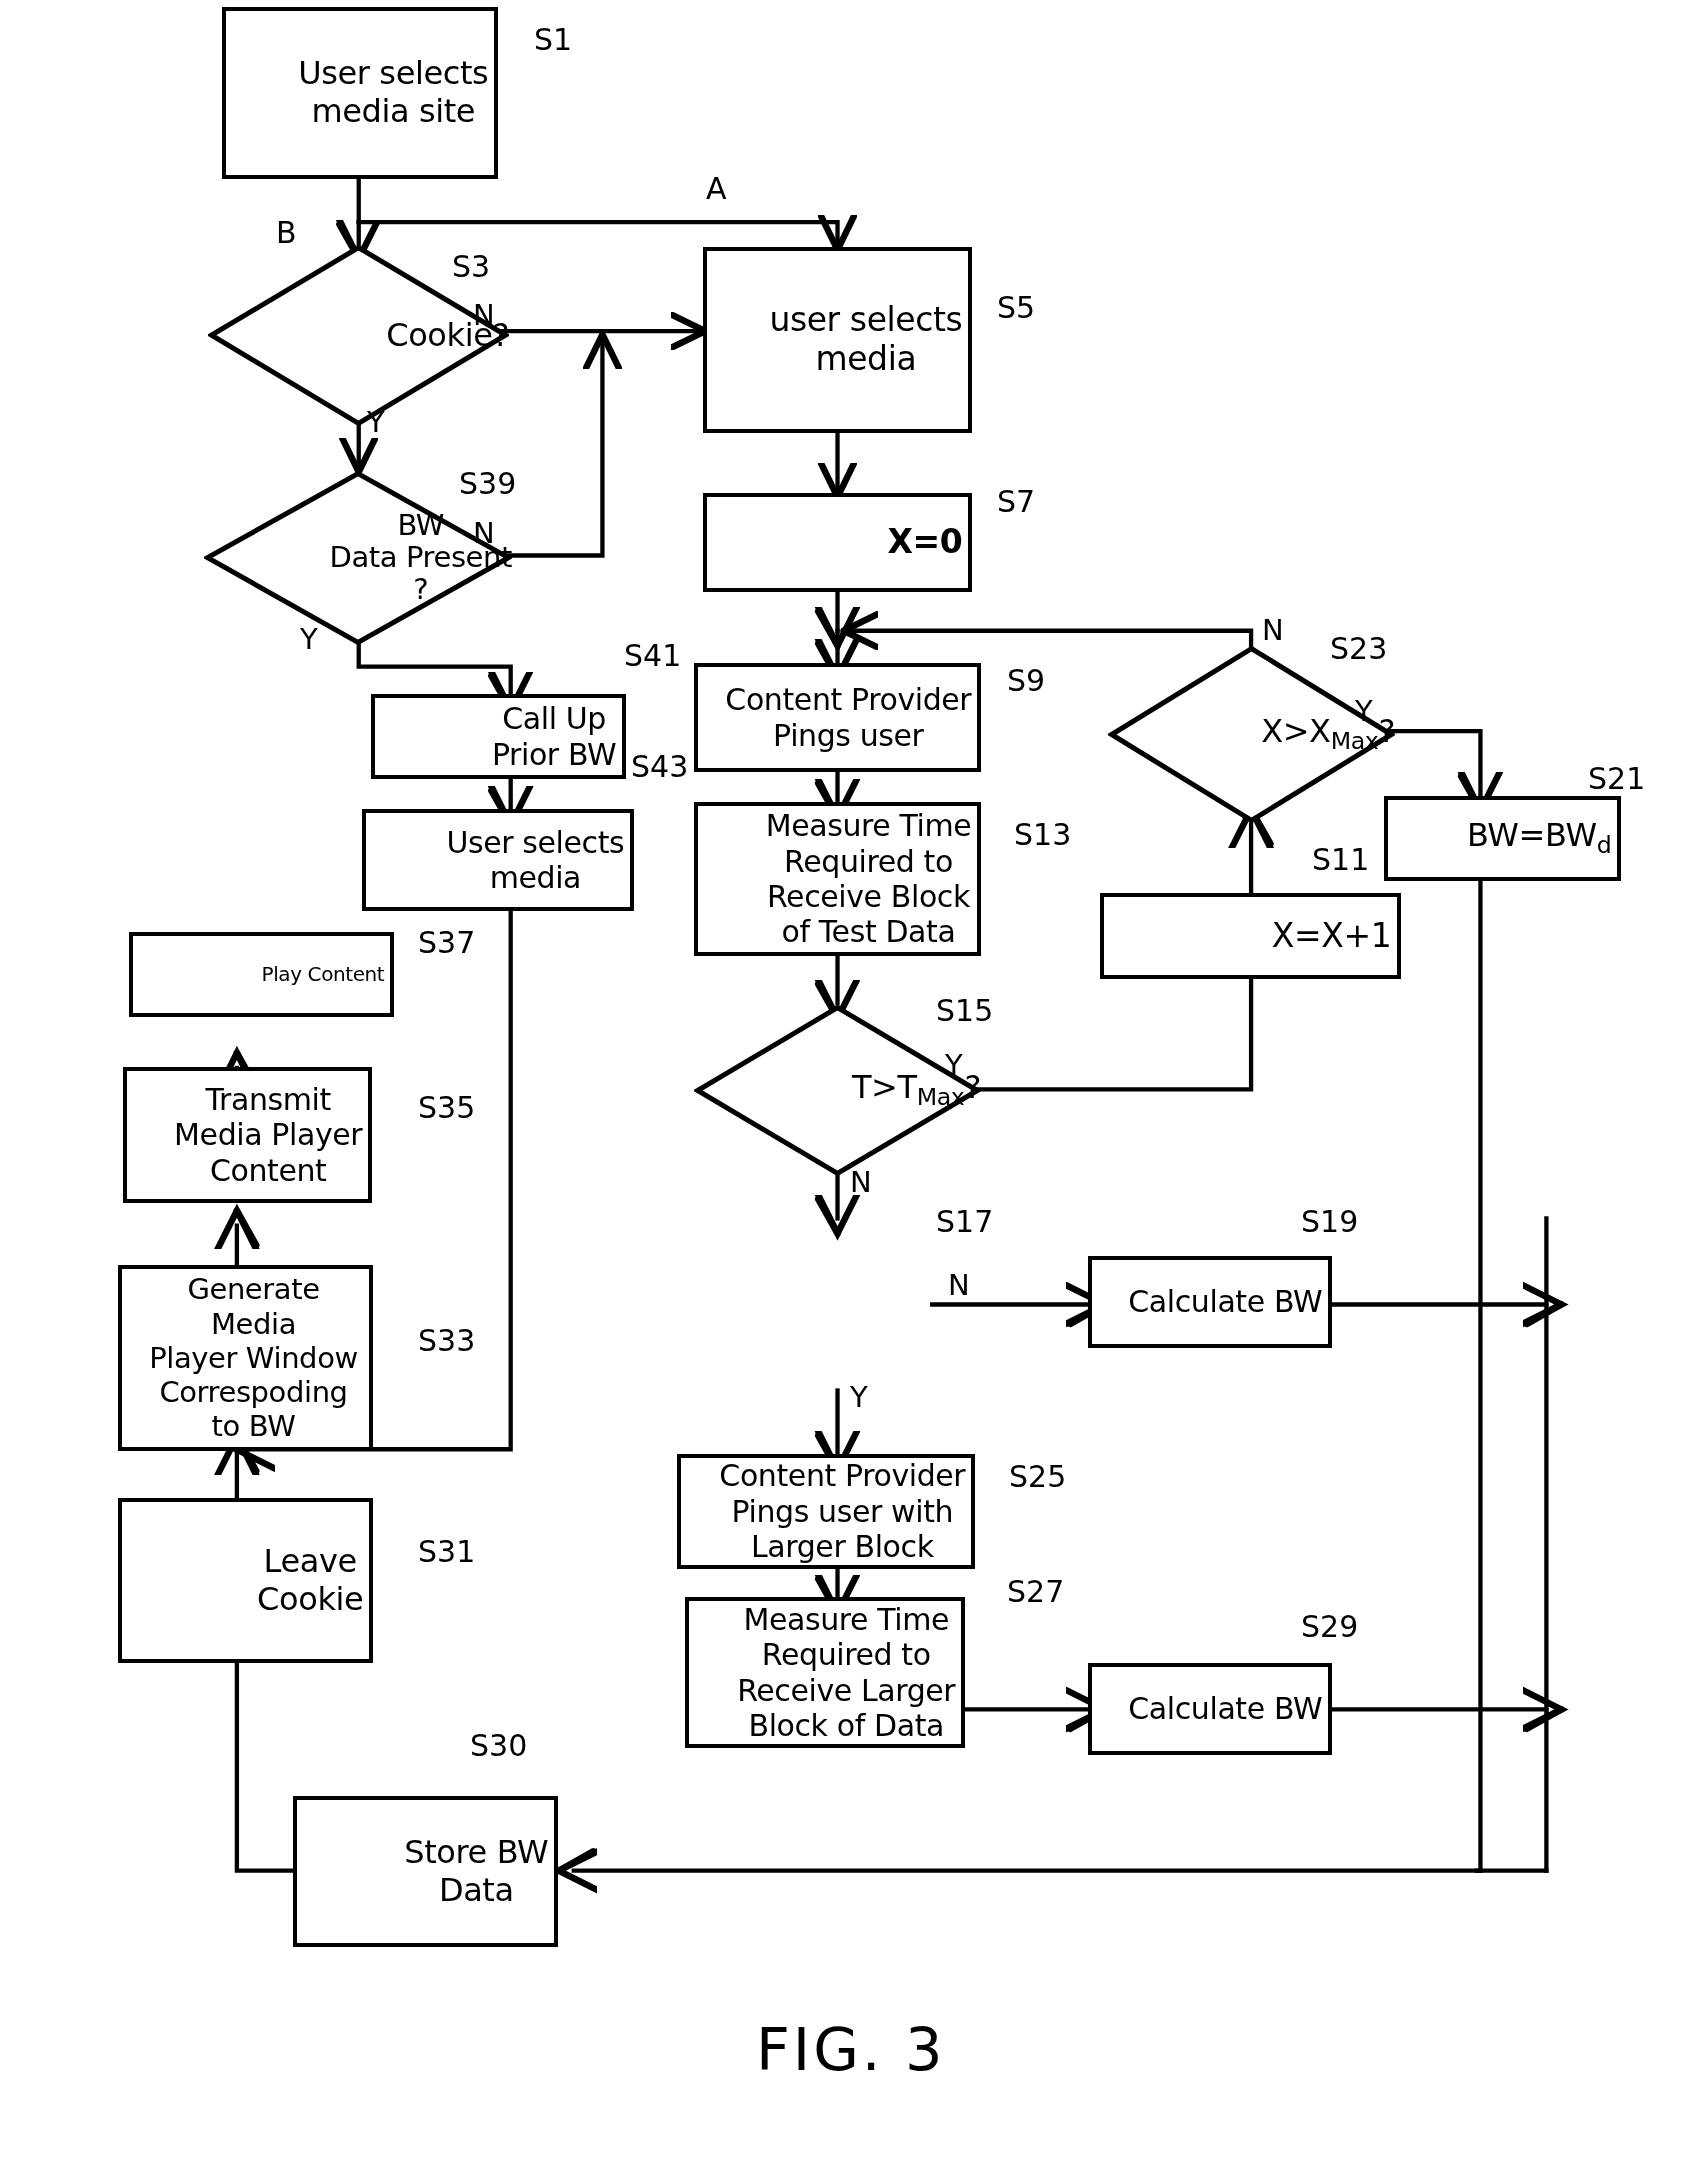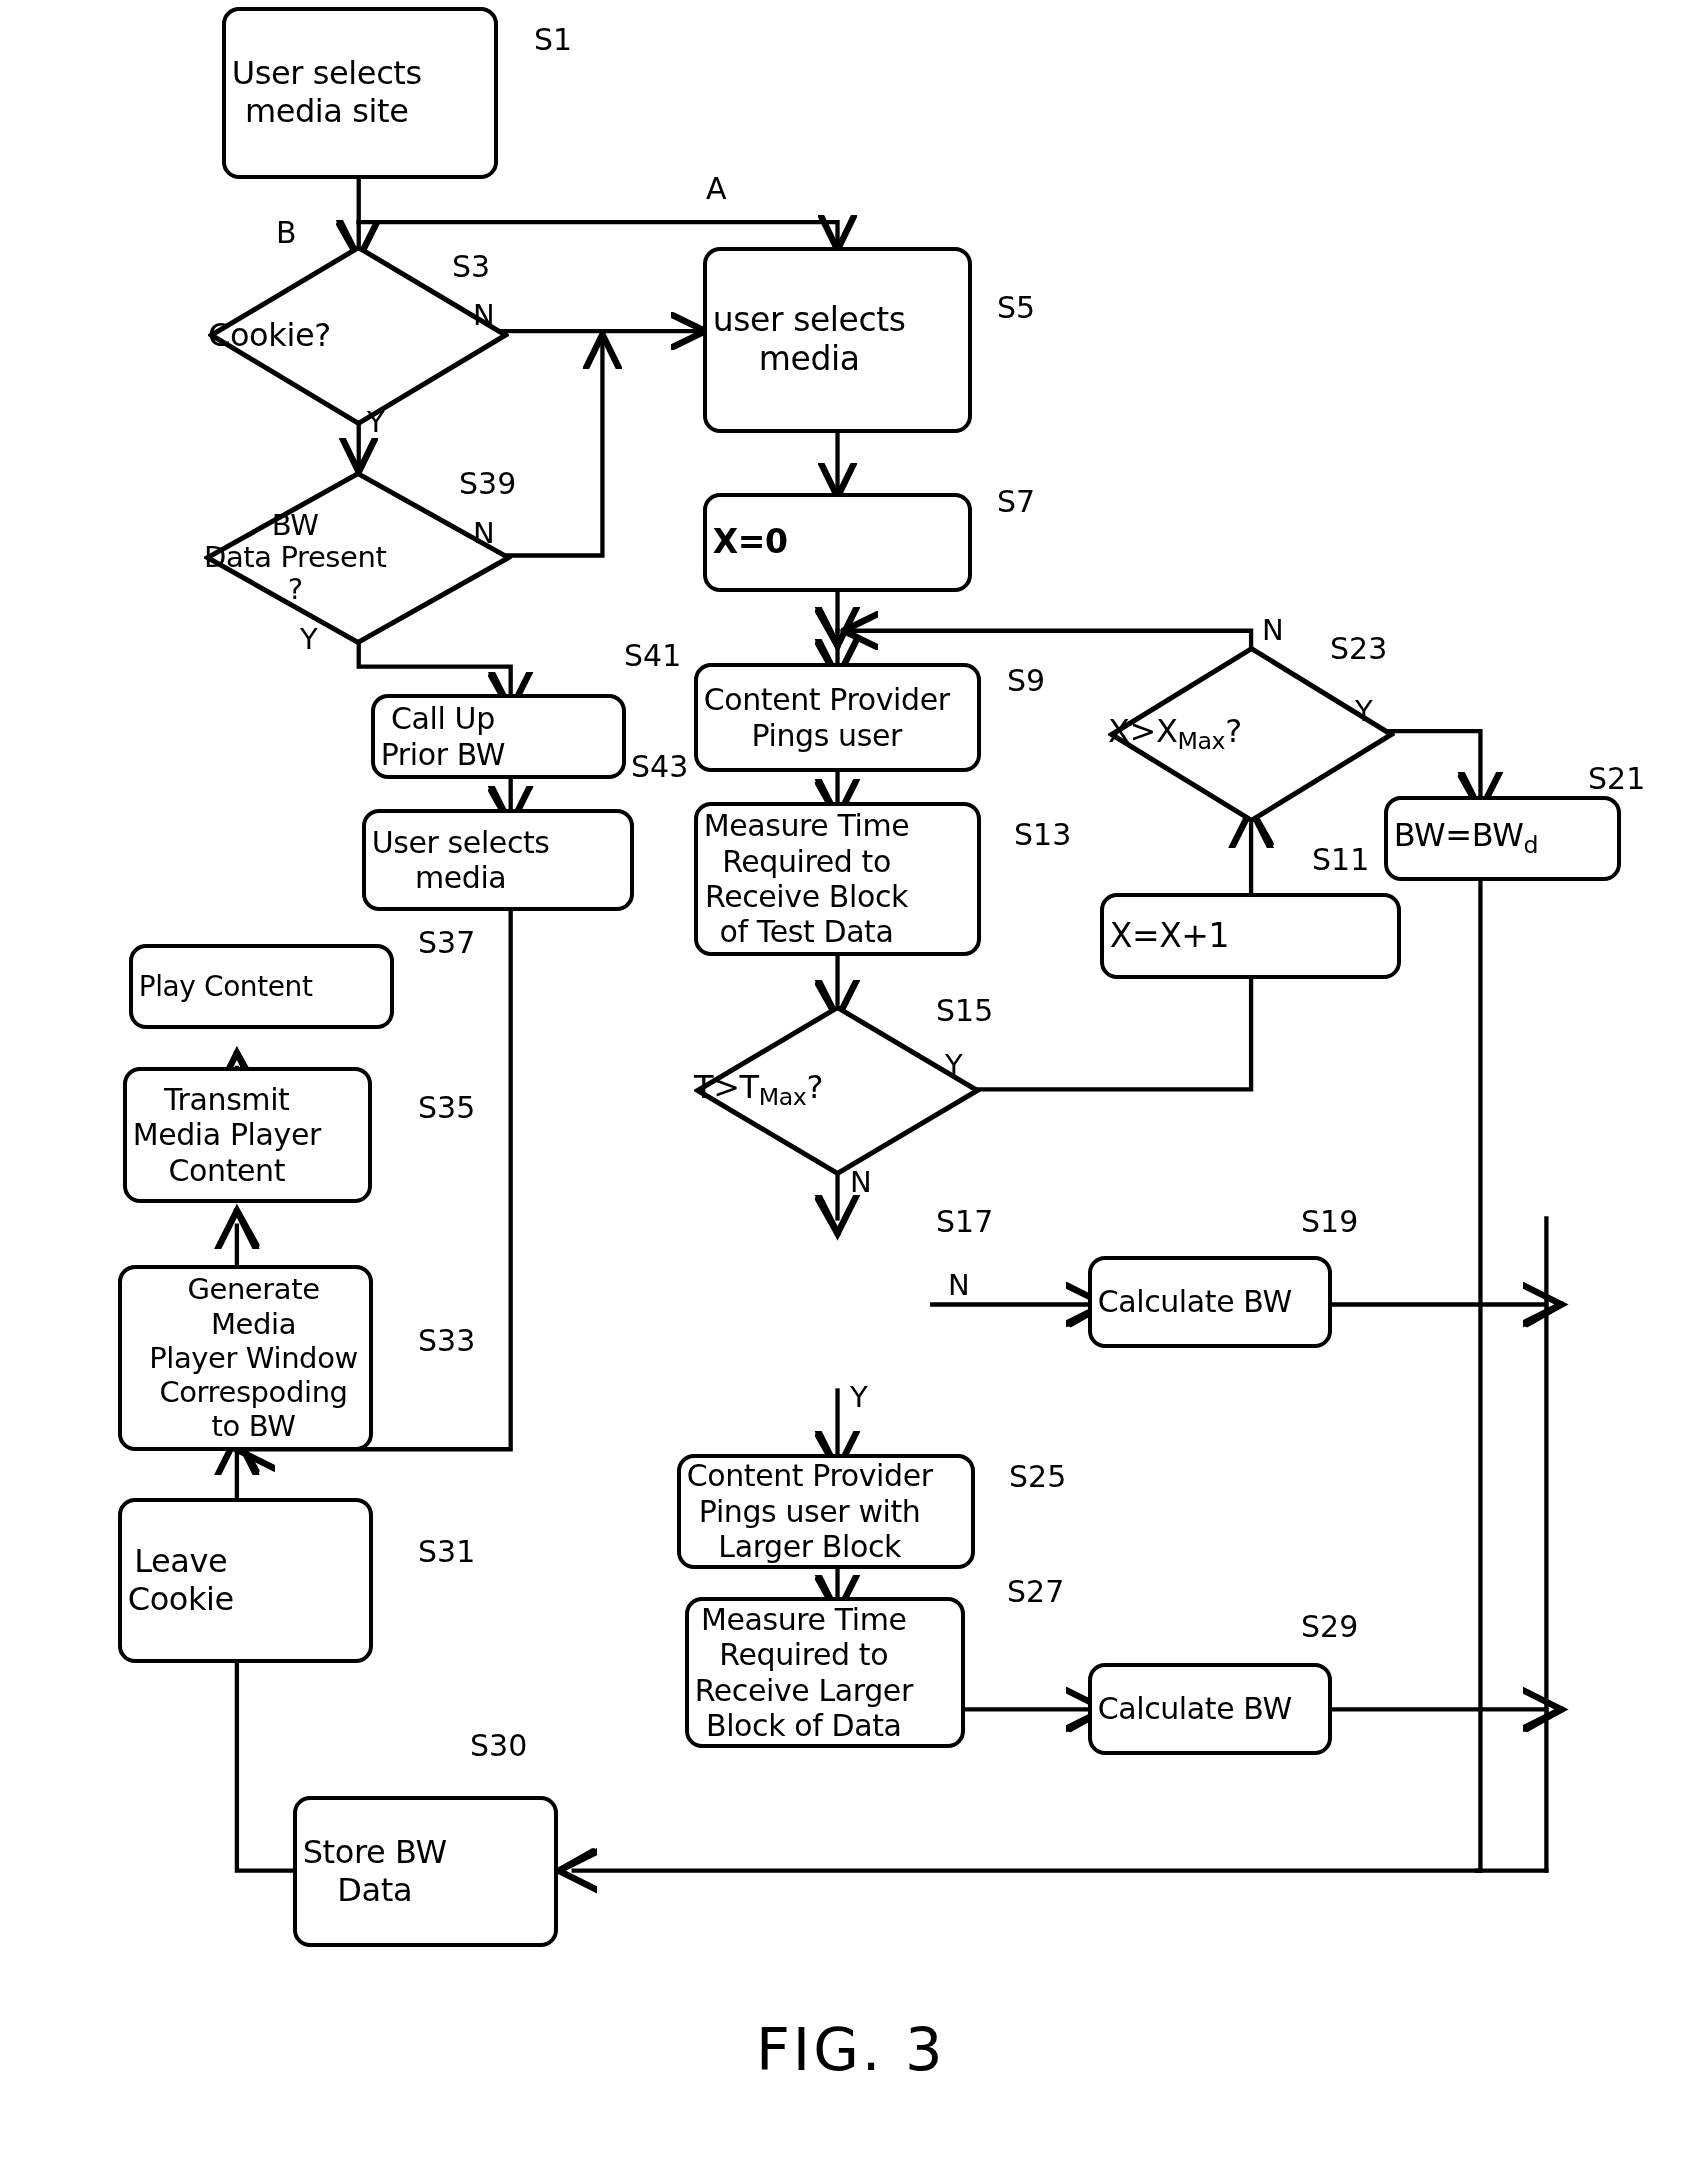--- a/index.html
+++ b/index.html
@@ -21,25 +21,24 @@
     top: 0;
     width: 1703px;
     height: 2161px;
     pointer-events: none;
   }
   .node {
     position: absolute;
     box-sizing: border-box;
     display: flex;
     align-items: center;
-    justify-content: flex-start;
+    justify-content: flex-end;
     text-align: center;
     color: #000000;
     z-index: 3;
-    border-radius: 17px;
   }
   .proc {
     border: 4.3px solid #000000;
     background: #ffffff;
     line-height: 1.18;
     letter-spacing: -0.4px;
   }
   .proc .txt {
     padding: 0 5.7px;
     white-space: pre-line;
@@ -315,21 +314,21 @@
   </div>
   <div class="reflabel" style="left:418px; top:1323px;">S33</div>
 
   <div class="node proc" style="left:123px; top:1067px; width:249px; height:136px; font-size:30px;">
     <span class="txt">Transmit
 Media Player
 Content</span>
   </div>
   <div class="reflabel" style="left:418px; top:1090px;">S35</div>
 
-  <div class="node proc" style="left:129px; top:932px; width:265px; height:85px; font-size:28px;margin-top:12px;">
+  <div class="node proc" style="left:129px; top:932px; width:265px; height:85px; font-size:20px;">
     <span class="txt">Play Content</span>
   </div>
   <div class="reflabel" style="left:418px; top:925px;">S37</div>
 
   <div class="conn" style="left:706px; top:171px;">A</div>
   <div class="conn" style="left:276px; top:215px;">B</div>
 
   <div class="branch" style="left:473px; top:298px;">N</div>
   <div class="branch" style="left:367px; top:405px;">Y</div>
 

